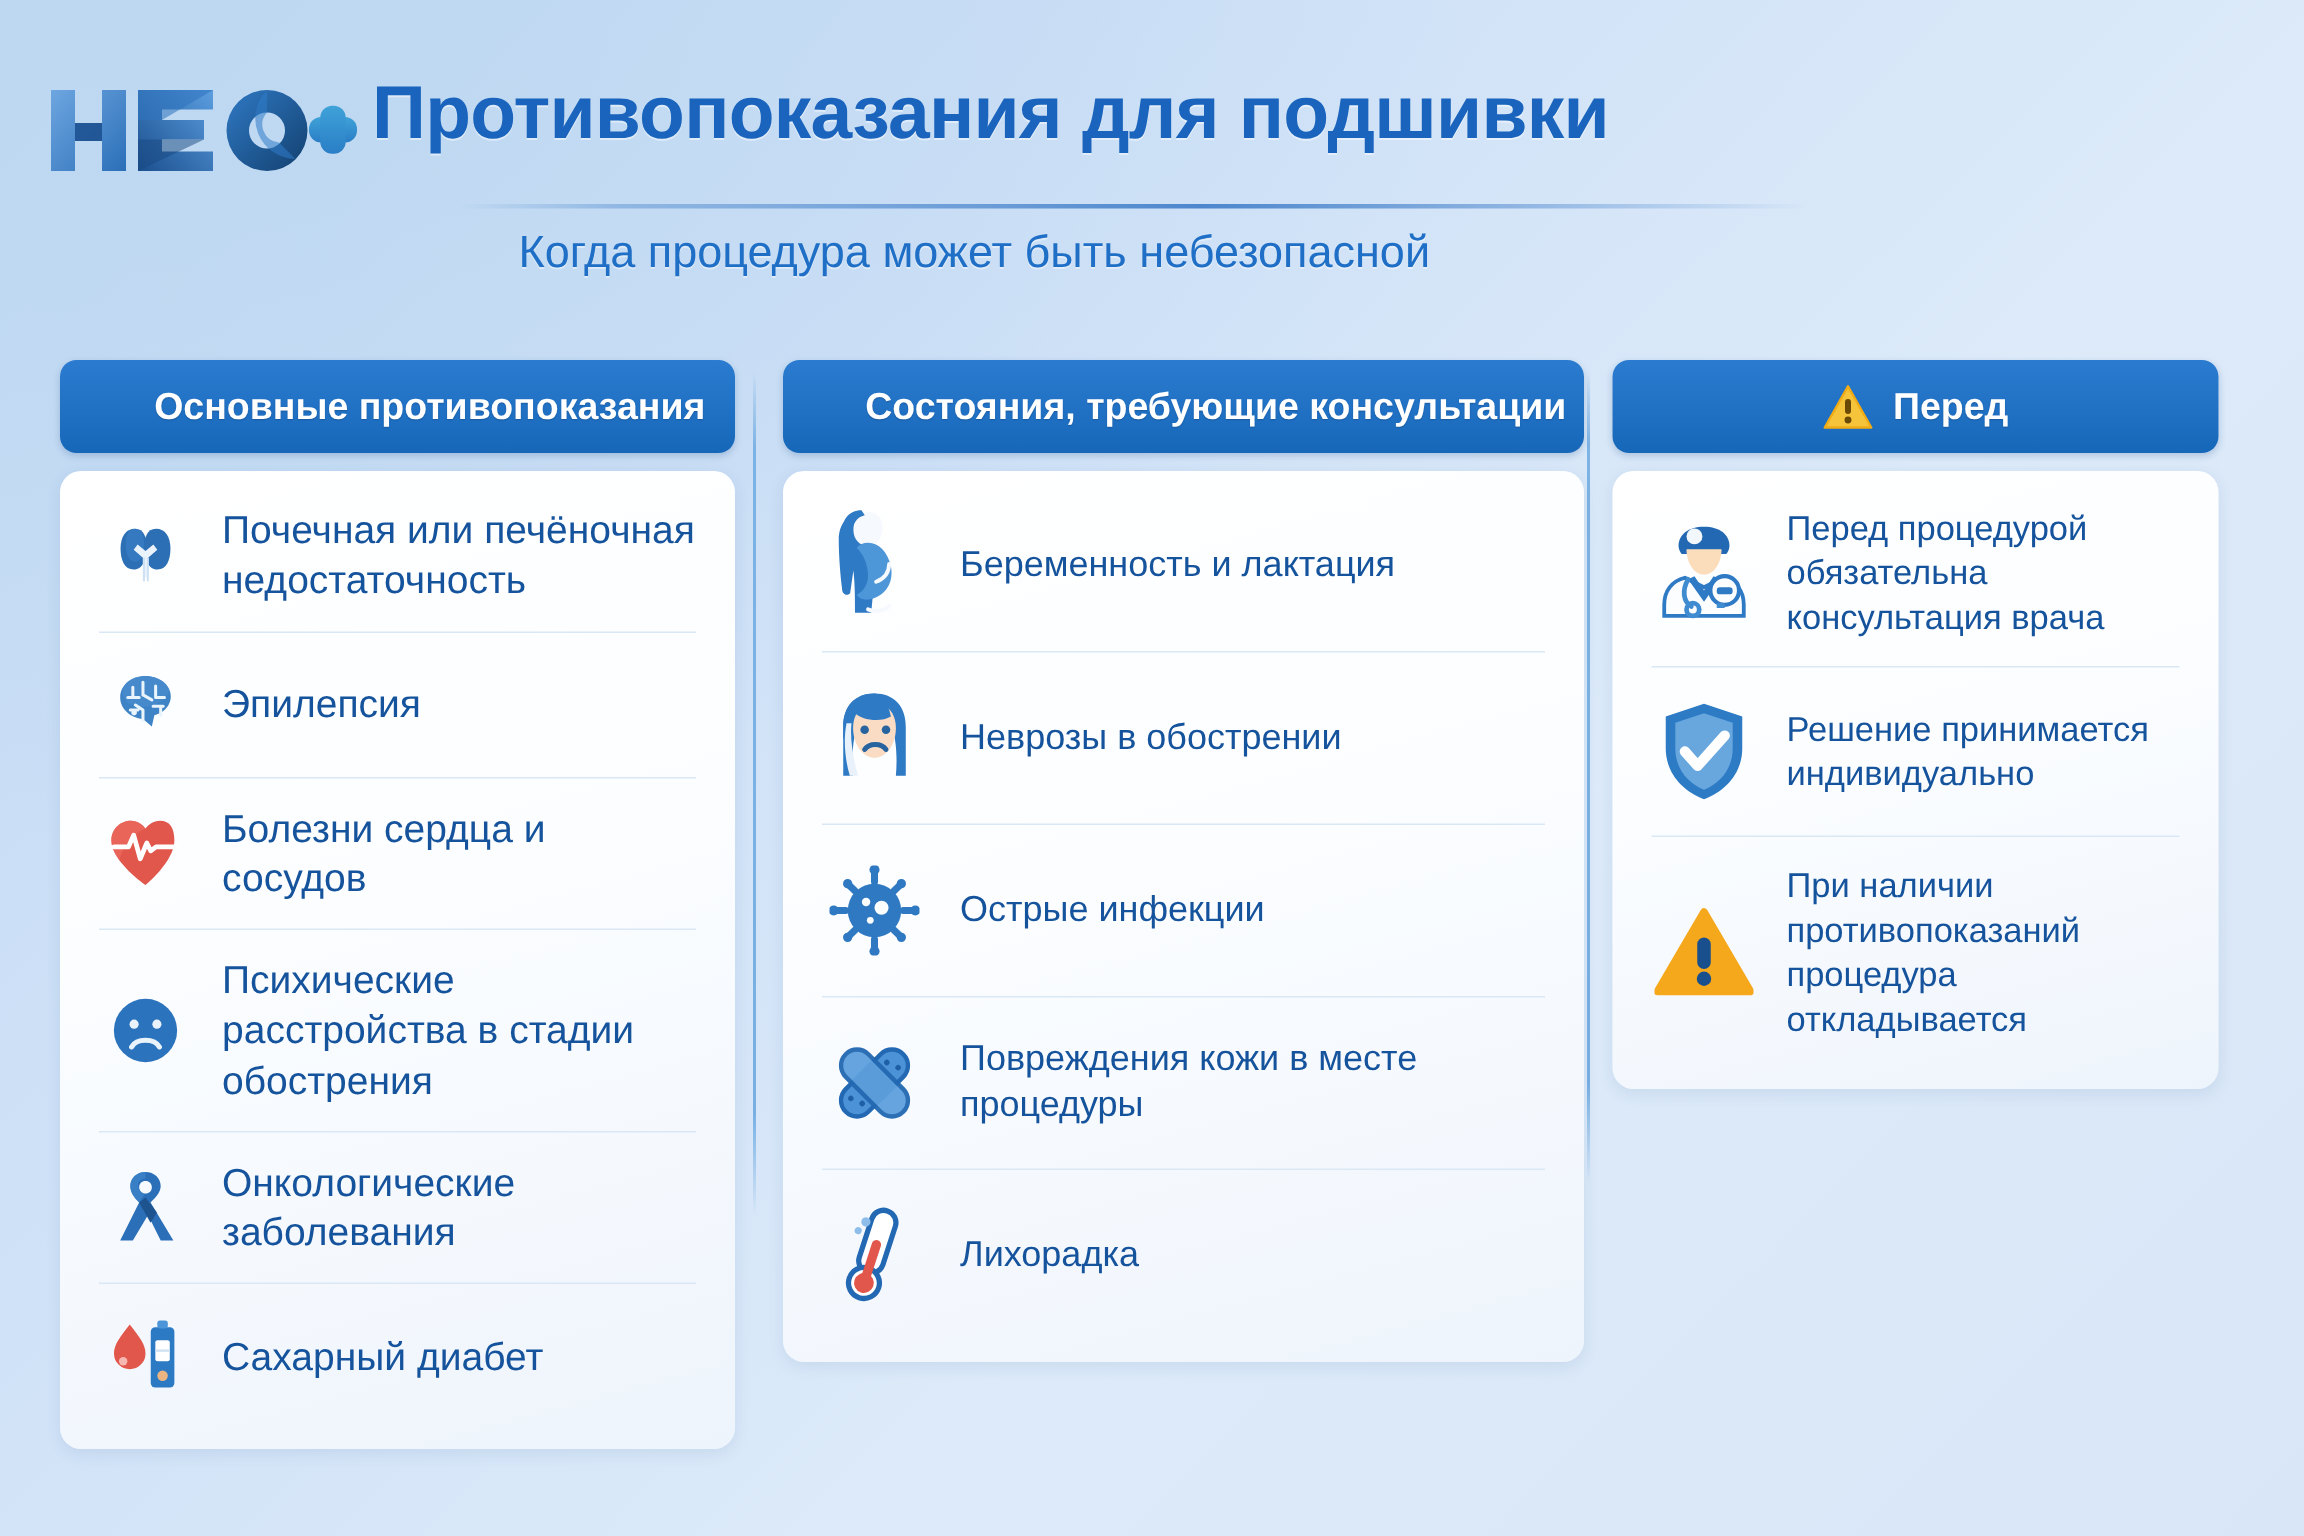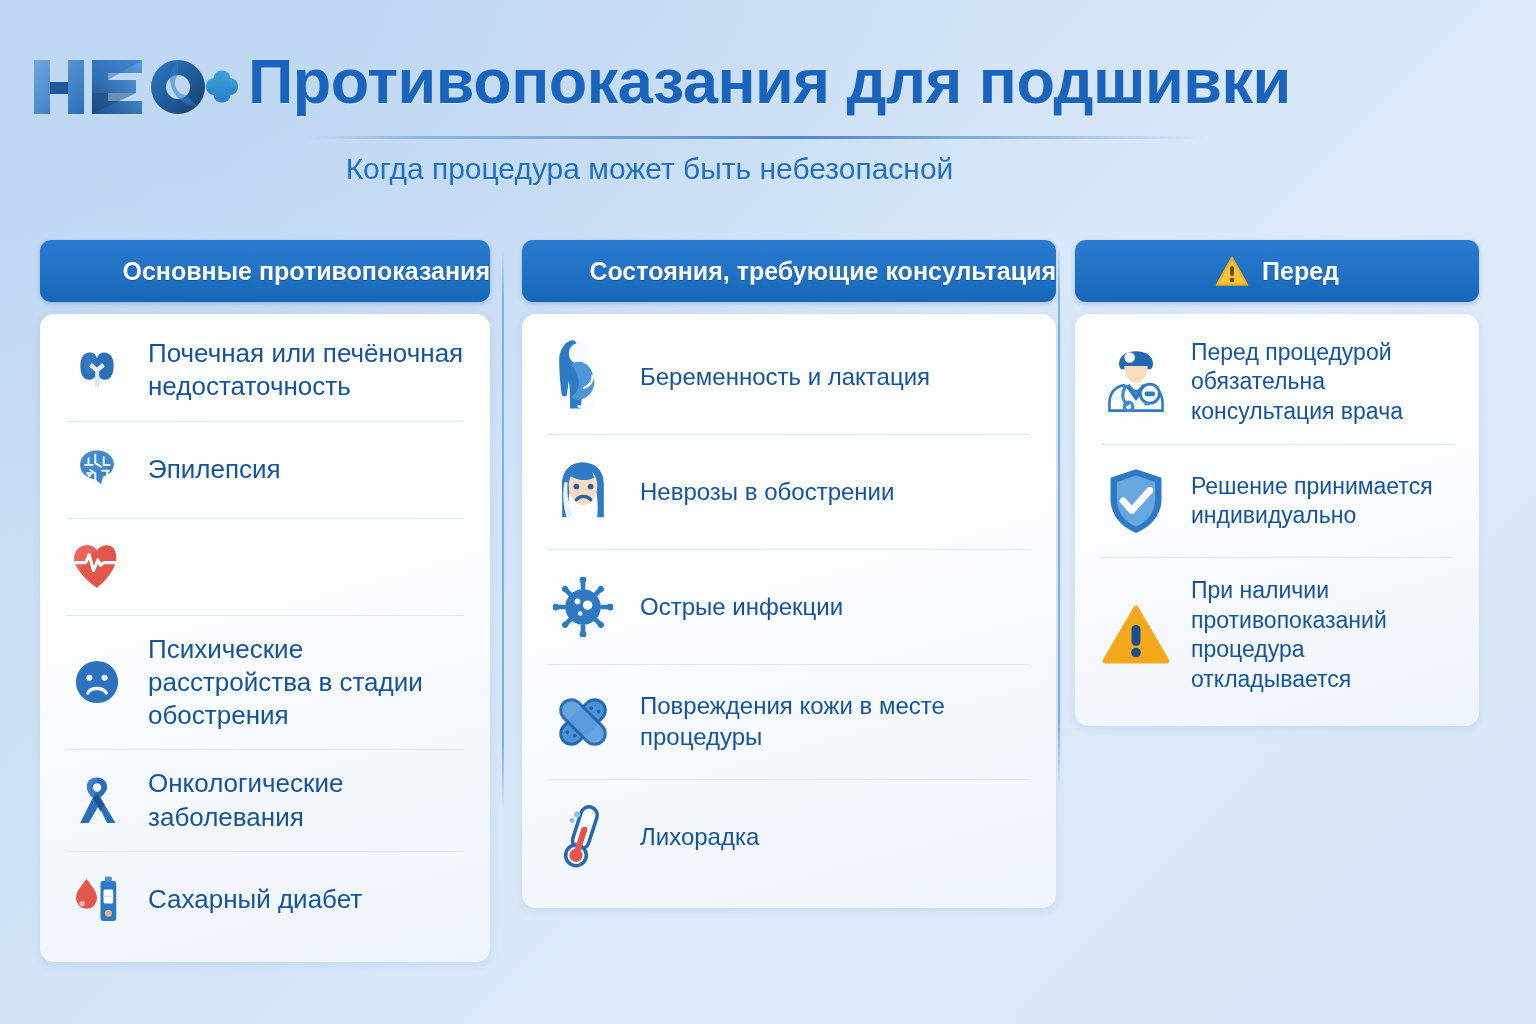--- a/index.html
+++ b/index.html
@@ -14,21 +14,21 @@
   }
   .stage{position:relative;width:1536px;height:1024px;}
 
   
   .header{position:absolute;left:0;top:0;width:1536px;height:200px;}
   .logo{
     position:absolute;left:30px;top:52px;width:210px;height:68px;
   }
   .title{
     position:absolute;left:248px;top:50px;
-    font-size:63px;font-weight:bold;color:#1a64bd;letter-spacing:-0.5px;
+    font-size:50px;font-weight:bold;color:#1a64bd;letter-spacing:-0.5px;
     line-height:1;white-space:nowrap;
     text-shadow:0 1px 0 rgba(255,255,255,.45);
   }
   .title-rule{
     position:absolute;left:306px;top:136px;width:900px;height:3px;
     background:linear-gradient(to right, rgba(26,100,189,0) 0%, rgba(26,100,189,.30) 12%, rgba(26,100,189,.55) 40%, rgba(26,100,189,.72) 55%, rgba(26,100,189,.38) 78%, rgba(26,100,189,0) 100%);
     border-radius:2px;
   }
   .subtitle{
     position:absolute;left:0;top:152px;width:1299px;text-align:center;
@@ -43,21 +43,21 @@
   .col-3{left:1075px;width:404px;}
 
   .panel-head{
     height:62px;border-radius:11px;
     background:linear-gradient(180deg,#2b7bd0 0%, #1767b9 100%);
     box-shadow:0 2px 5px rgba(20,70,130,.22);
     display:flex;align-items:center;justify-content:center;gap:13px;
     color:#fff;font-size:25px;font-weight:bold;
     text-shadow:0 1px 1px rgba(0,0,0,.18);
   }
-  .panel-head.left-align{justify-content:flex-end;padding-left:43px;}
+  .panel-head.left-align{justify-content:center;padding-left:43px;}
 
   .panel-body{
     margin-top:12px;
     background:linear-gradient(165deg,#ffffff 0%, #fbfdff 45%, #eef4fc 100%);
     border-radius:14px;
     box-shadow:0 3px 10px rgba(40,90,150,.10);
     padding:6px 26px 14px 26px;
   }
 
   .row{display:flex;align-items:center;gap:20px;padding:17px 0;}
@@ -168,20 +168,21 @@
       </div>
 
       <div class="row">
         <span class="ico">
           <svg width="56" height="56" viewBox="0 0 64 64">
             <path d="M32 56S6 38 6 22C6 13 13 7 21 7c5 0 9 3 11 6 2-3 6-6 11-6 8 0 11 6 11 15 0 16-22 34-22 34z" fill="#e2574c"></path>
             <path d="M21 7c5 0 9 3 11 6-9 4-17 13-20 24C8 31 6 26 6 22 6 13 13 7 21 7z" fill="#ec6b60" opacity=".7"></path>
             <path d="M8 27h11l4-9 5 18 5-12 3 6 4-3h17" stroke="#fff" stroke-width="3.6" fill="none" stroke-linecap="round" stroke-linejoin="round"></path>
           </svg>
         </span>
+        <span class="txt">Болезни сердца и сосудов</span>
       </div>
 
       <div class="row">
         <span class="ico">
           <svg width="54" height="54" viewBox="0 0 64 64">
             <circle cx="32" cy="32" r="25" fill="#2c73bd"></circle>
             <circle cx="32" cy="32" r="25" fill="url(#sf)" opacity=".0"></circle>
             <circle cx="23" cy="27" r="3.6" fill="#eaf3fc"></circle>
             <circle cx="41" cy="27" r="3.6" fill="#eaf3fc"></circle>
             <path d="M21 45c4-7 18-7 22 0" stroke="#eaf3fc" stroke-width="4" fill="none" stroke-linecap="round"></path>
@@ -214,21 +215,21 @@
           </svg>
         </span>
         <span class="txt">Сахарный диабет</span>
       </div>
 
     </div>
   </div>
 
   <div class="col col-2">
     <div class="panel-head left-align">
-      <span>Состояния, требующие консультация</span>
+      <span>Состояния, требующие консультации</span>
     </div>
     <div class="panel-body">
 
       <div class="row">
         <span class="ico big">
           <svg width="62" height="78" viewBox="0 0 56 72">
             <path d="M20 4c-9 0-14 7-14 16 0 10 1 22 2 30 0 4 3 5 5 3l2-14c1 8 1 18 1 26h10c1-10 2-22 2-32 0-6-1-12-1-16 0-6-2-13-7-13z" fill="#2e7ac4"></path>
             <path d="M24 3c-6 0-9 5-9 11s4 10 9 10 9-5 9-11S30 3 24 3z" fill="#f6f9fd"></path>
             <path d="M20 2c-8 0-12 6-12 14 0 7 2 13 4 17l5-4c-2-4-3-8-3-12 0-6 3-11 8-12z" fill="#2e7ac4"></path>
             <path d="M24 22c7 0 12 6 14 14 2 9-2 17-10 20-5 2-9 1-11-2 4-2 7-6 7-12 0-7-3-13-7-17 2-2 4-3 7-3z" fill="#4d96d8"></path>

